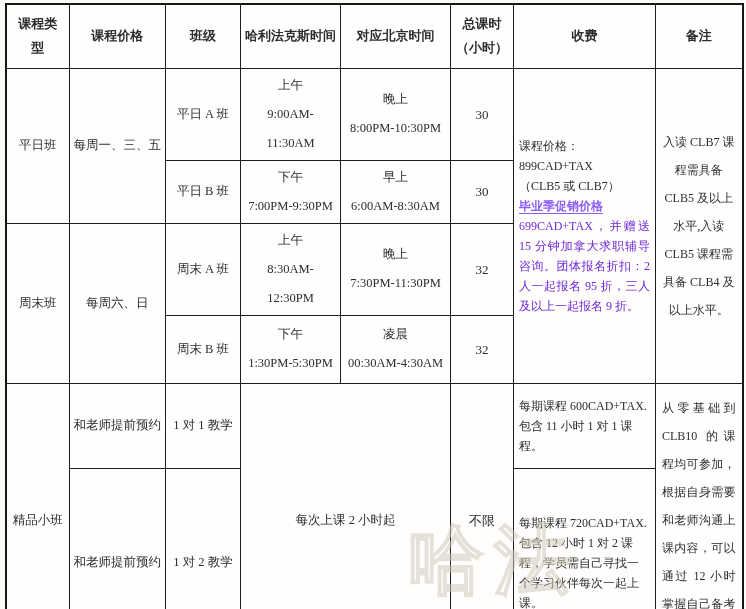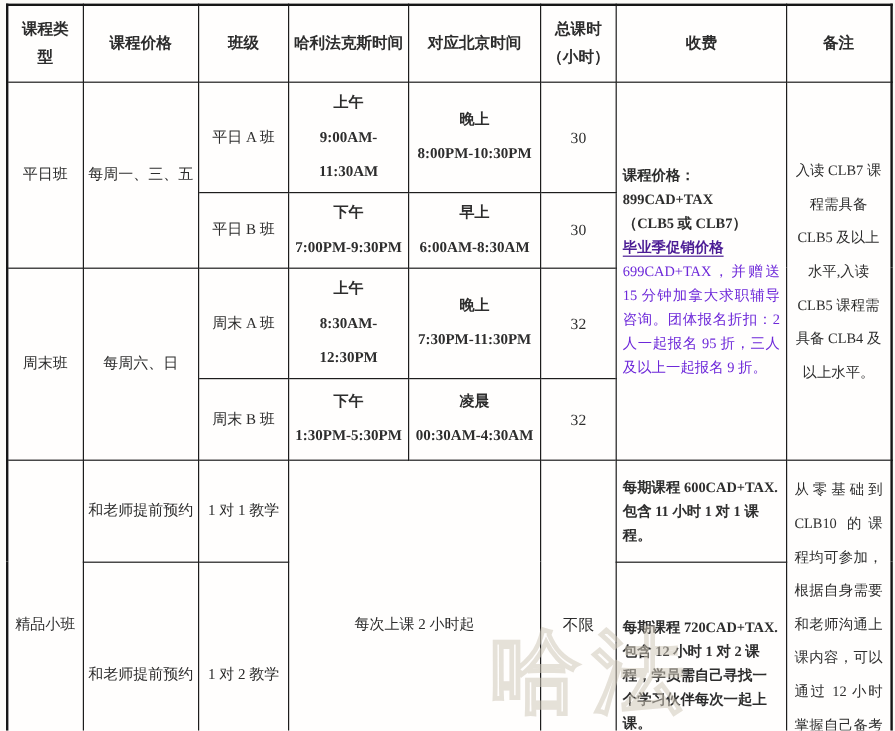--- a/index.html
+++ b/index.html
@@ -28,28 +28,28 @@
     padding: 2px 4px;
   }
   tr.h-header { height: 64px; }
   tr.h-r1 { height: 65px; }
   tr.h-r2 { height: 63px; }
   tr.h-r3 { height: 64px; }
   tr.h-r4 { height: 68px; }
   tr.h-r5 { height: 85px; }
   tr.h-r6 { height: 190px; }
   td.hdr { font-weight: bold; font-size: 13px; line-height: 24px; }
-  .pre { white-space: pre-line; font-weight: bold; }
+  .pre { white-space: pre-line; }
   .nowrap { white-space: nowrap; margin-top: 44px; }
   td.fee-cell {
     text-align: left; padding: 4px 5px;
     font-size: 12px; line-height: 20px; margin-top: 16px;
   }
   .promo-title {
-    color: #4c1d95; font-weight: bold;
+    color: #8b5cf6; font-weight: bold;
     text-decoration: underline; text-underline-offset: 3px;
   }
   .promo-body { color: #6d28d9; text-align: justify; }
   td.note-cell { font-size: 12px; line-height: 28px; padding: 18px 4px; }
   td.note-top { text-align: center; }
   td.note-bottom { text-align: justify; padding: 2px 6px; }
   td.hours-cell { font-size: 13px; }
   .watermark {
     position: absolute; left: 408px; top: 510px;
     font-size: 76px; font-weight: bold; letter-spacing: 10px;

